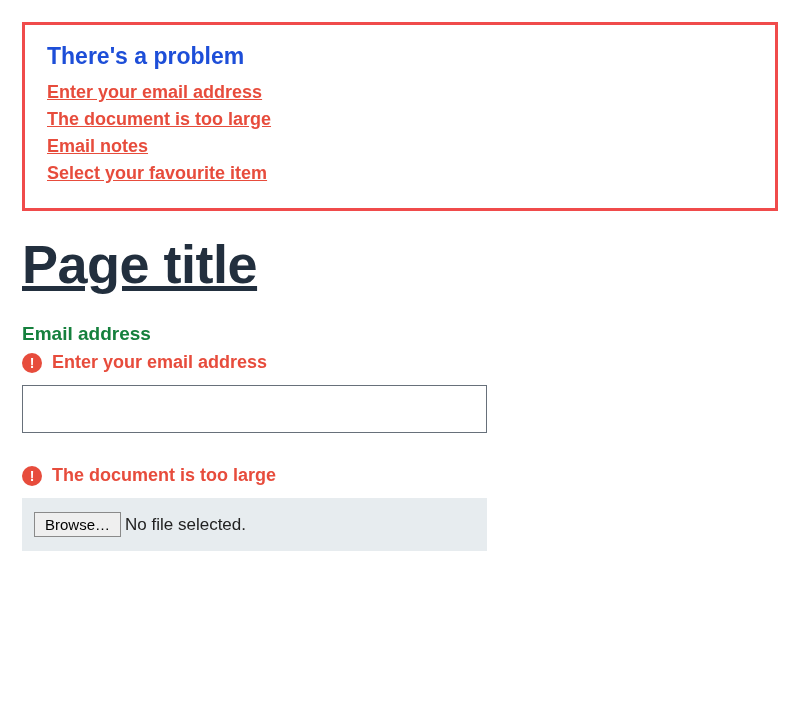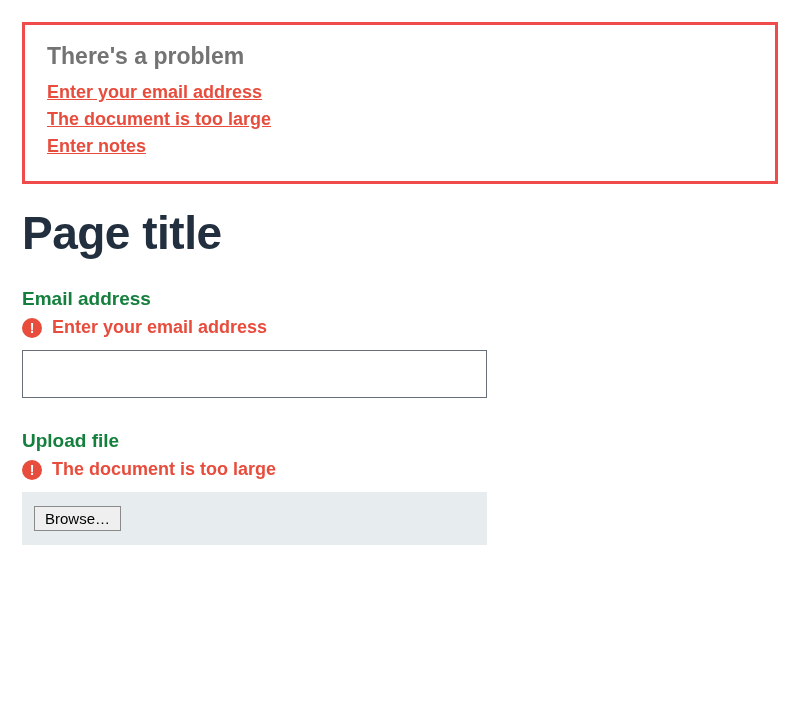--- a/index.html
+++ b/index.html
@@ -13,44 +13,45 @@
       padding: 22px;
       width: 800px;
       color: #222f3e;
     }
     .error-summary {
       border: 3px solid #f04b4b;
       padding: 18px 22px 18px 22px;
       margin-bottom: 22px;
     }
     .error-summary h2 {
-      color: #737373;
+      color: #1d4ed8;
       font-size: 23px;
       font-weight: 700;
       margin-bottom: 12px;
     }
     .error-list {
       list-style: none;
     }
     .error-list li {
       margin-bottom: 6px;
     }
     .error-list a {
       color: #e74c3c;
       font-size: 18px;
       font-weight: 700;
       text-decoration: underline;
     }
     .page-title {
       color: #222f3e;
-      font-size: 46px;
+      font-size: 54px;
       font-weight: 800;
       margin-top: 8px;
       margin-bottom: 28px;
       letter-spacing: -0.5px;
+      text-decoration: underline;
     }
     .field {
       margin-bottom: 32px;
     }
     .field-label {
       display: block;
       color: #15803d;
       font-size: 19px;
       font-weight: 600;
       margin-bottom: 7px;
@@ -110,37 +111,38 @@
     }
   </style>
 </head>
 <body>
 
 <div class="error-summary">
   <h2>There's a problem</h2>
   <ul class="error-list">
     <li><a href="#">Enter your email address</a></li>
     <li><a href="#">The document is too large</a></li>
-    <li><a href="#">Enter notes</a></li>
+    <li><a href="#">Email notes</a></li>
+    <li><a href="#">Select your favourite item</a></li>
   </ul>
 </div>
 
 <h1 class="page-title">Page title</h1>
 
 <div class="field">
   <label class="field-label">Email address</label>
   <div class="field-error">
     <span class="error-icon"></span>
     <span>Enter your email address</span>
   </div>
   <input type="text" class="text-input" value="" style="">
 </div>
 
 <div class="field">
-  <label class="field-label">Upload file</label>
   <div class="field-error">
     <span class="error-icon"></span>
     <span>The document is too large</span>
   </div>
   <div class="file-wrap">
     <button class="browse-btn">Browse…</button>
+    <span class="file-status">No file selected.</span>
   </div>
 </div>
 
 </body></html>

